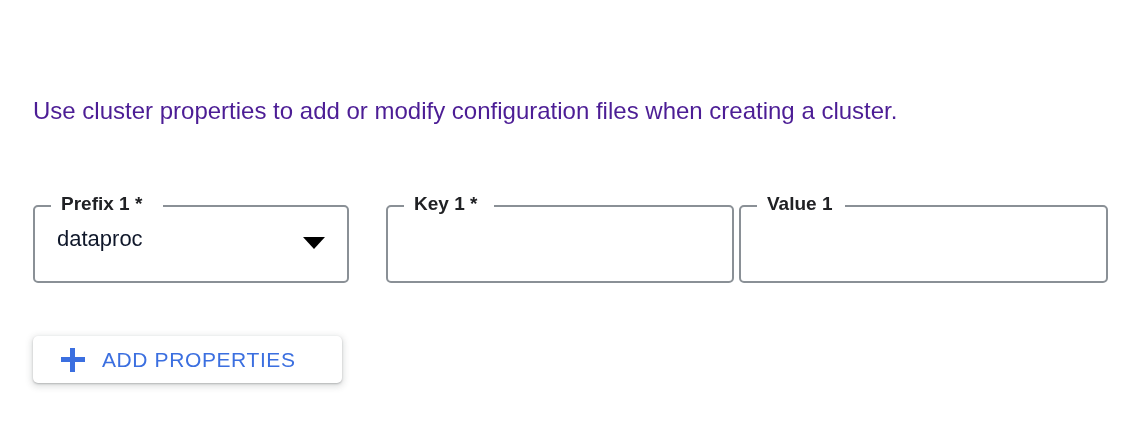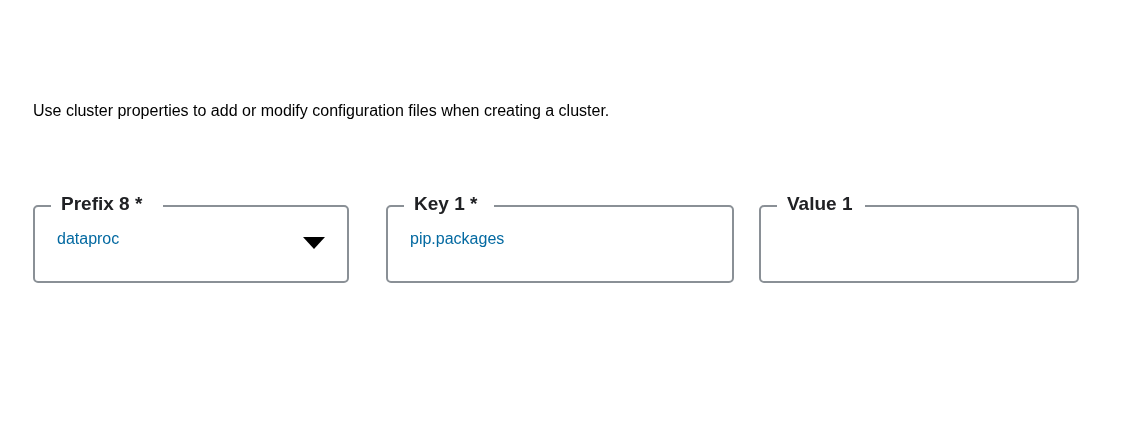--- a/index.html
+++ b/index.html
@@ -35,24 +35,24 @@
     font-weight: 700;
     letter-spacing: -0.2px;
     color: #202124;
     white-space: nowrap;
   }
 
   .page-description {
     position: absolute;
     left: 33px;
     top: 97px;
-    font-size: 16px;
+    font-size: 24px;
     line-height: 28px;
     font-weight: 400;
-    color: #000000;
+    color: #4c1d95;
     white-space: nowrap;
   }
 
   
   .fields-row {
     position: absolute;
     left: 0;
     top: 0;
   }
 
@@ -61,21 +61,21 @@
     top: 205px;
     height: 78px;
     box-sizing: border-box;
     border: 2px solid #8a9096;
     border-radius: 5px;
     background: #ffffff;
   }
 
   .field-prefix { left: 33px;  width: 316px; }
   .field-key    { left: 386px; width: 348px; }
-  .field-value  { left: 759px; width: 320px; }
+  .field-value  { left: 739px; width: 369px; }
 
   
   .field-notch {
     position: absolute;
     top: -2px;
     left: 16px;
     height: 4px;
     background: #ffffff;
   }
   .notch-prefix { width: 112px; }
@@ -93,24 +93,24 @@
     background: transparent;
     white-space: nowrap;
     padding: 0 4px;
   }
 
   .field-value-text {
     position: absolute;
     left: 22px;
     top: 17px;
     right: 14px;
-    font-size: 16px;
+    font-size: 22px;
     line-height: 30px;
     font-weight: 400;
-    color: #0369a1;
+    color: #0f172a;
     white-space: nowrap;
     overflow: hidden;
   }
 
   .field-value .field-value-text {
     right: 8px;
   }
 
   .field-prefix .field-value-text {
     right: 52px;
@@ -188,32 +188,35 @@
 
 <div class="panel">
 
 
   <div class="page-description">Use cluster properties to add or modify configuration files when creating a cluster.</div>
 
   <div class="fields-row">
 
     <div class="field field-prefix">
       <div class="field-notch notch-prefix"></div>
-      <div class="field-label">Prefix 8 *</div>
+      <div class="field-label">Prefix 1 *</div>
       <div class="field-value-text">dataproc</div>
       <div class="dropdown-caret"></div>
     </div>
 
     <div class="field field-key">
       <div class="field-notch notch-key"></div>
       <div class="field-label">Key 1 *</div>
-      <div class="field-value-text">pip.packages</div>
     </div>
 
     <div class="field field-value">
       <div class="field-notch notch-value"></div>
       <div class="field-label">Value 1</div>
     </div>
 
   </div>
 
+  <button class="add-button">
+    <span class="plus-icon"></span>
+    <span class="add-button-label">ADD PROPERTIES</span>
+  </button>
 
 </div>
 
 </body></html>

